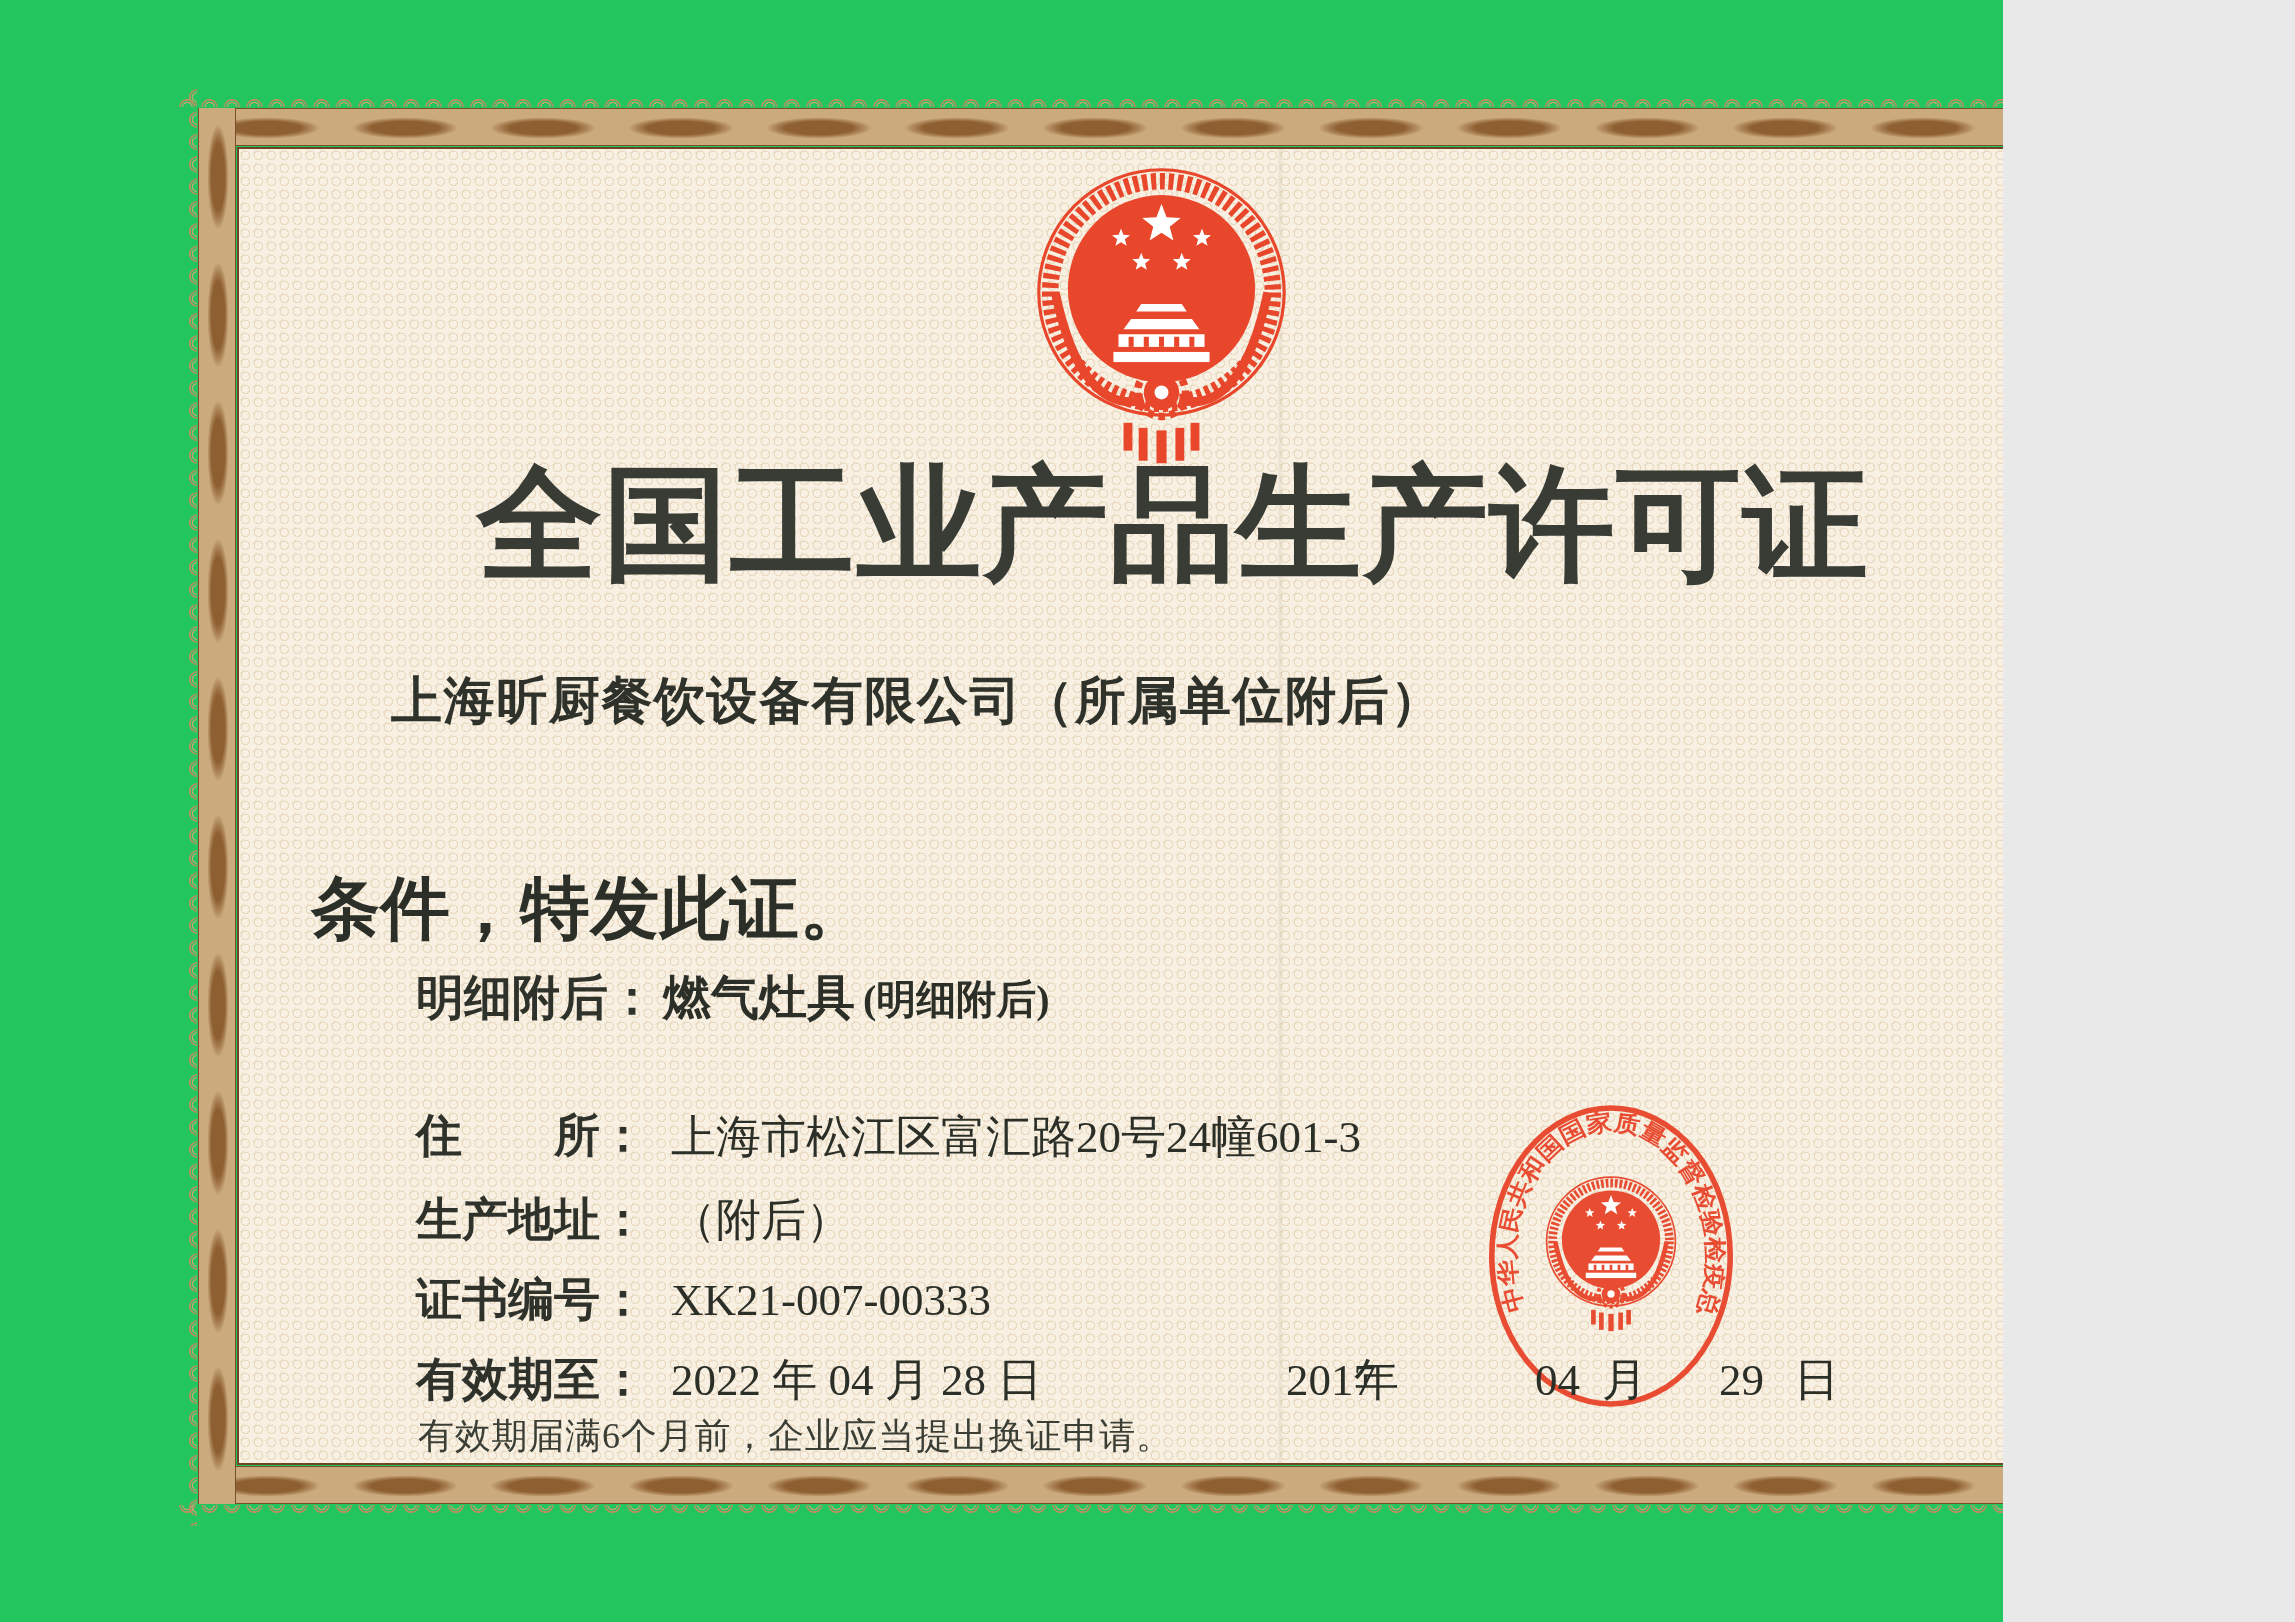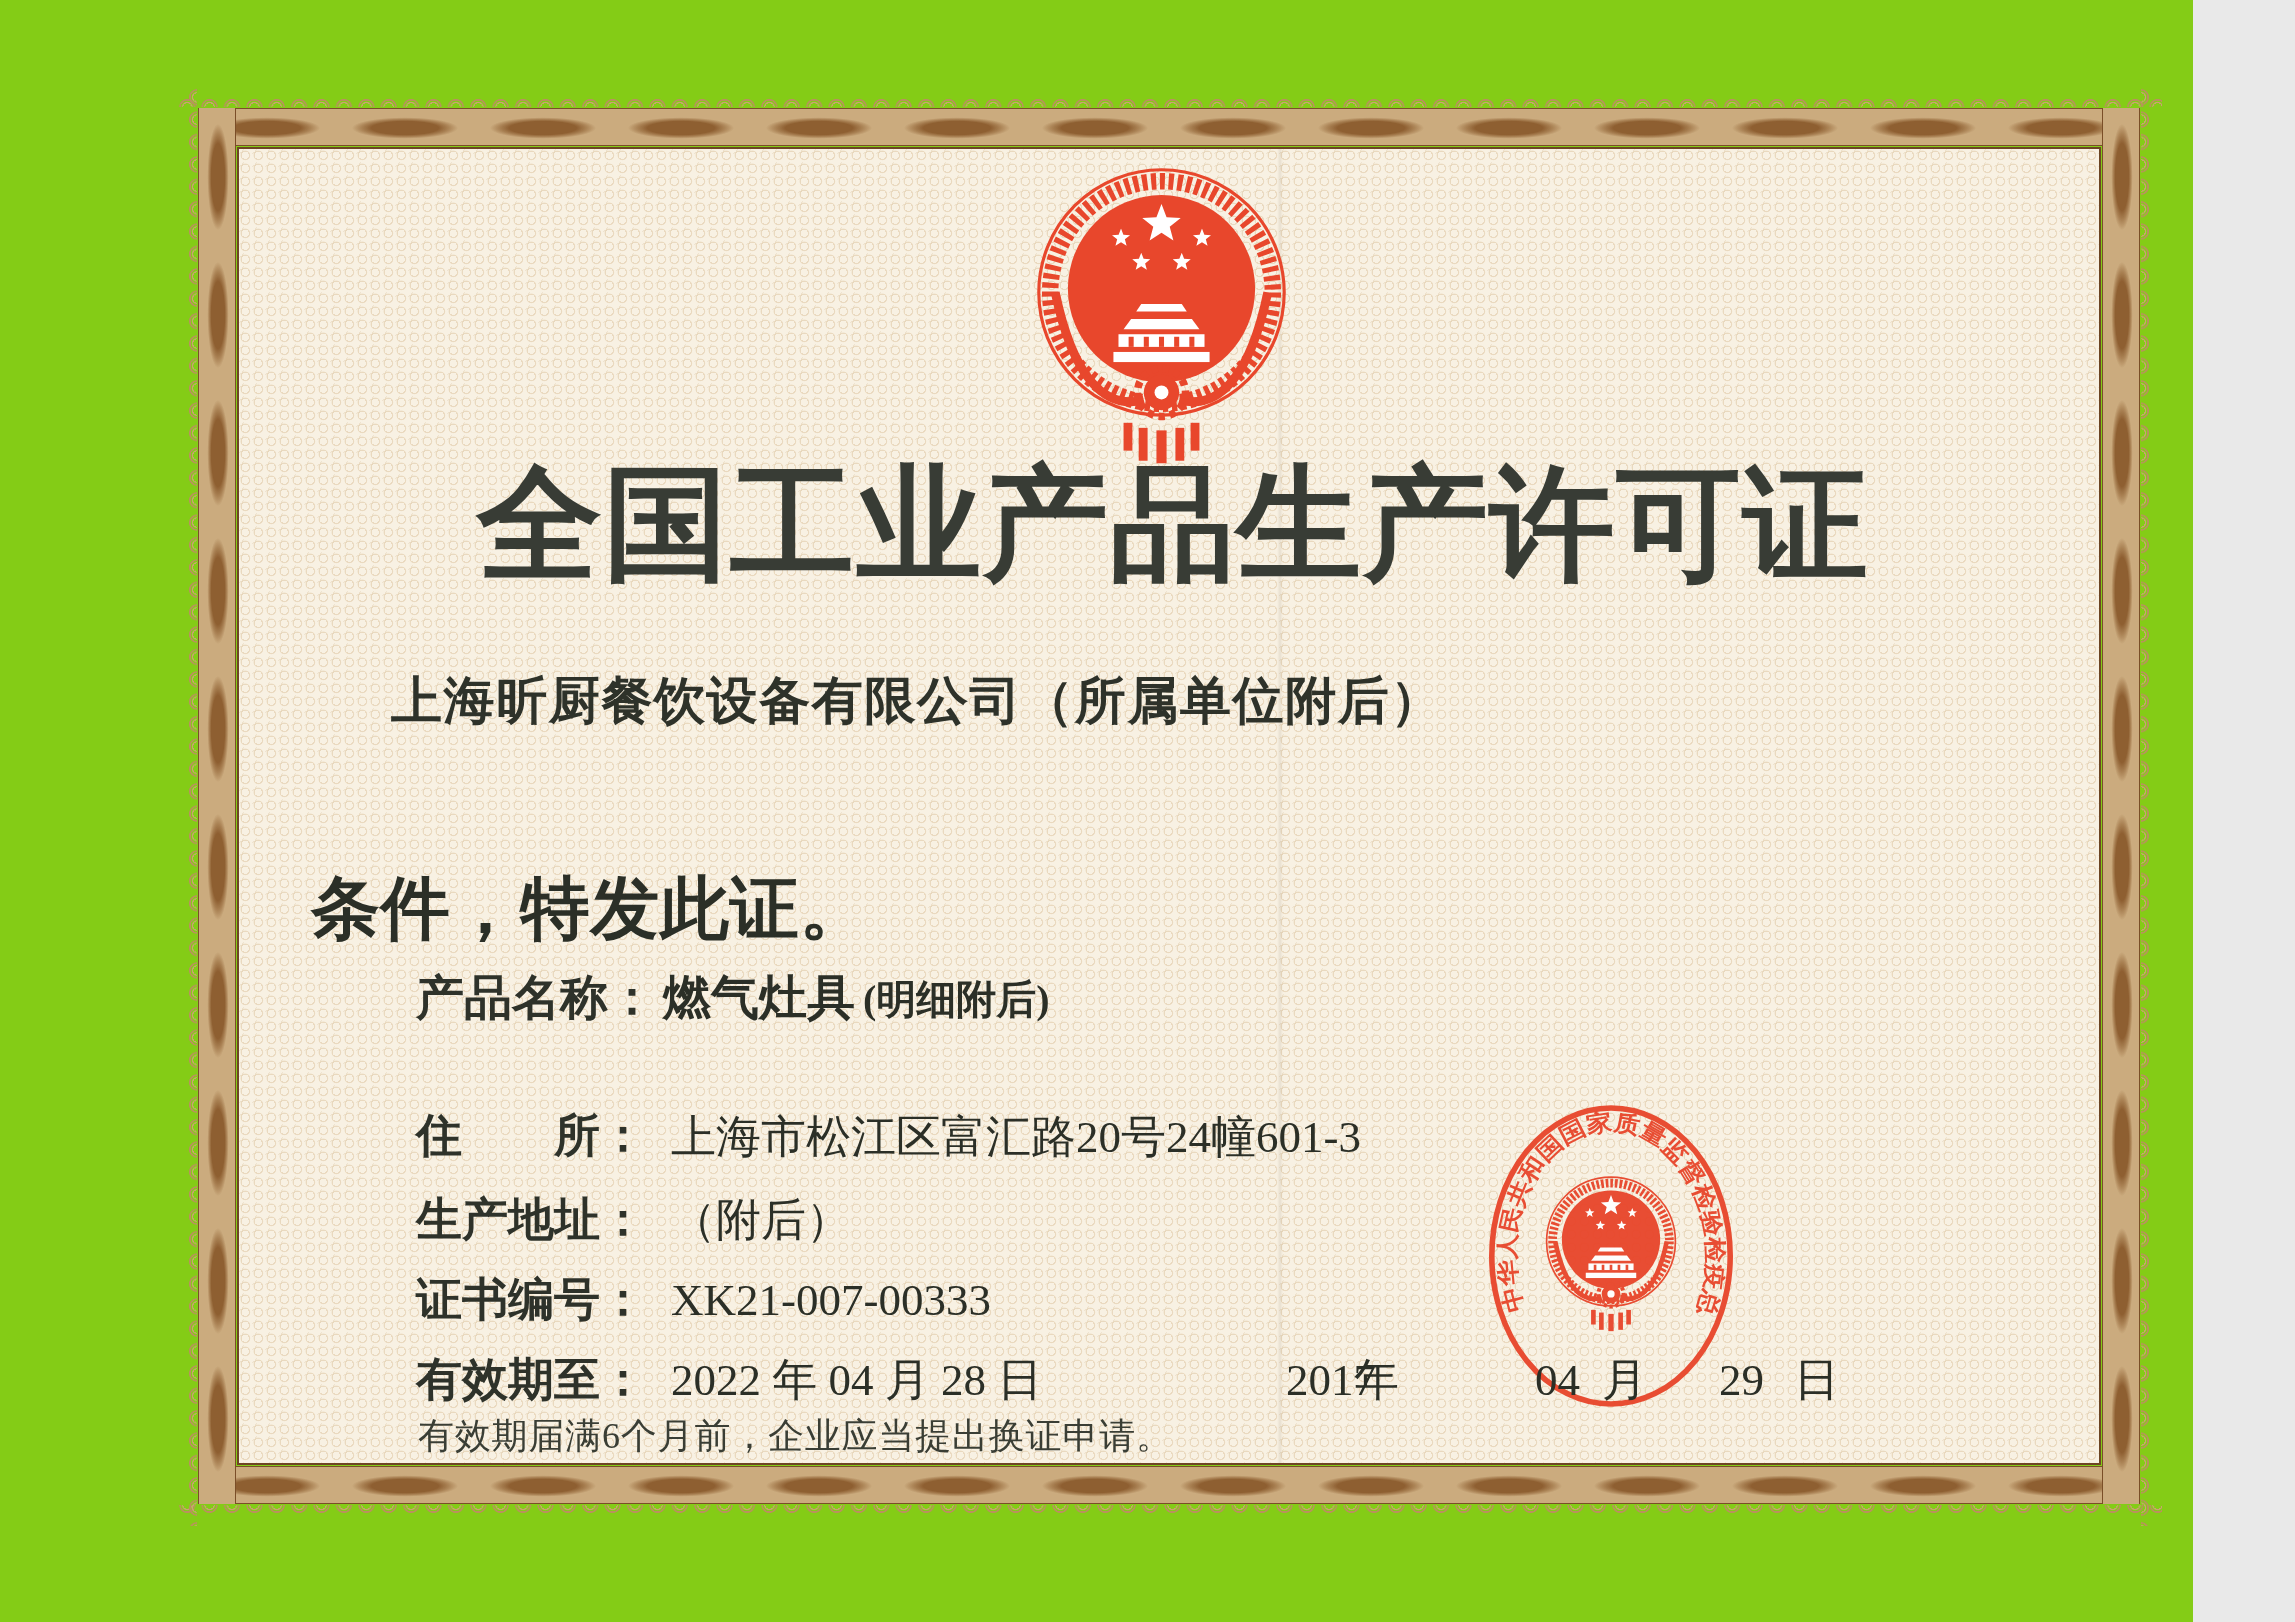--- a/index.html
+++ b/index.html
@@ -1,19 +1,19 @@
 <!DOCTYPE html>
 <html style="font-size:13px"><head>
 <meta charset="utf-8">
 <style>
   html,body{margin:0;padding:0;background:#e9e9e9;}
   .page{
     position:relative;
-    width:2193px;height:1623px;
-    background:#84cc16;
+    width:2003px;height:1623px;
+    background:#22c55e;
     overflow:hidden;
     font-family:"Liberation Serif","DejaVu Serif",serif;
     color:#35392f;
   }
   
   .frame{position:absolute;left:176px;top:86px;width:1986px;height:1440px;}
   .lace-edge{position:absolute;}
   .lace-top{left:0;right:0;top:0;height:21px;
     background-image:
       radial-gradient(circle 8.8px at 11.2px 21px, transparent 6.4px, #bb8f60 6.4px, #bb8f60 7.6px, transparent 8.4px),
@@ -127,21 +127,21 @@
     <use href="#emb"></use>
   </svg>
 
   <div class="abs title" style="left:1173px;top:463px;">全国工业产品生产许可证</div>
 
   <div class="abs company" style="left:391px;top:676px;">上海昕厨餐饮设备有限公司（所属单位附后）</div>
 
   <div class="abs body-line" style="left:311px;top:875px;">条件，特发此证。</div>
 
   <div>
-    <span class="abs f-label f-label-lg" style="left:416px;top:974px;">产品名称：</span>
+    <span class="abs f-label f-label-lg" style="left:416px;top:974px;">明细附后：</span>
     <span class="abs f-value f-value-bold" style="left:663px;top:974px;">燃气灶具</span>
     <span class="abs f-suffix" style="left:863px;top:980px;">(明细附后)</span>
   </div>
 
   <div>
     <span class="abs f-label" style="left:416px;top:1113px;">住　　所：</span>
     <span class="abs f-value" style="left:671px;top:1115px;">上海市松江区富汇路20号24幢601-3</span>
   </div>
 
   <div>

